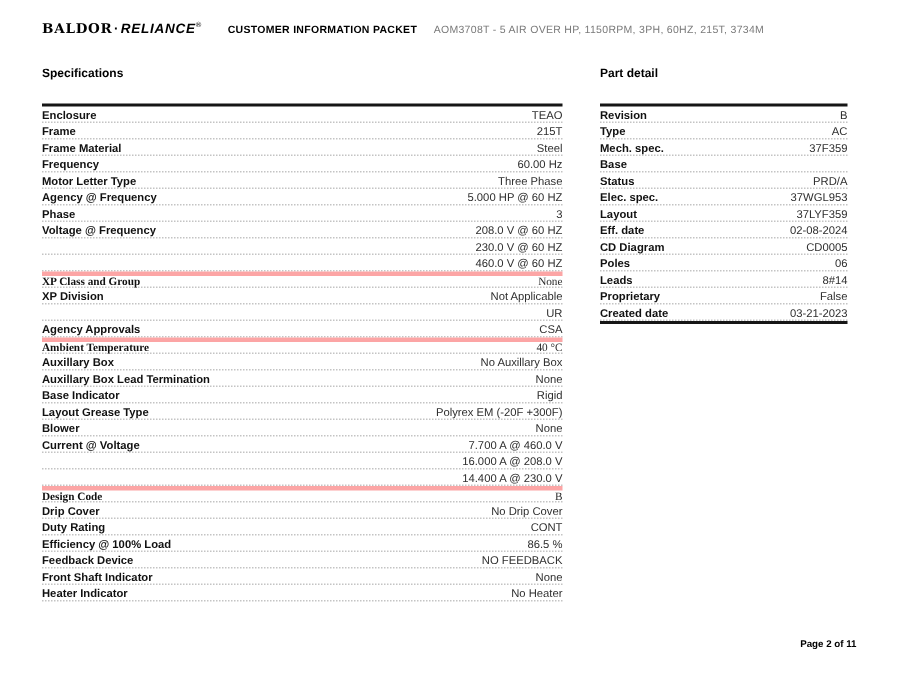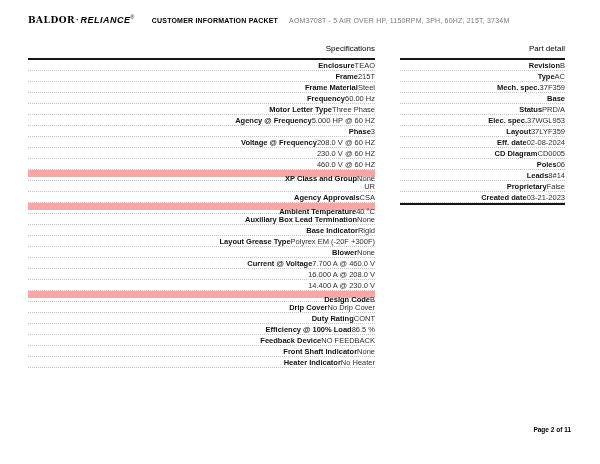--- a/index.html
+++ b/index.html
@@ -13,26 +13,26 @@
   .logo { font-size:9px; letter-spacing:.5px; color:#000; }
   .logo .brand-left { font-family:"DejaVu Serif", serif; font-weight:bold; }
   .logo .sep { font-weight:bold; padding:0 1px; }
   .logo .brand-right { font-style:italic; font-weight:bold; font-family:"Liberation Sans", sans-serif; }
   .logo .tm { font-size:5px; vertical-align:super; }
   .doc-title { font-size:7px; font-weight:bold; margin-left:17px; letter-spacing:.2px; color:#000; }
   .product-desc { font-size:7px; color:#7a7a7a; margin-left:11px; letter-spacing:.2px; }
   
   .spec-col { position:absolute; left:28px; top:44px; width:347px; }
   .part-col { position:absolute; left:400px; top:44px; width:165px; }
-  .col-title { font-size:8px; font-weight:normal; line-height:9px; margin-bottom:5px; color:#000;text-align:right; }
+  .col-title { font-size:8px; font-weight:bold; line-height:9px; margin-bottom:16px; color:#000; }
   .data-table { border-top:2px solid #161616; }
   .data-table.closed { border-bottom:2px solid #161616; }
-  .row { display:flex; justify-content:flex-end; align-items:center; height:11px;
-         border-bottom:1px dotted #c4c4c4; }
-  .row.section { border-top:7px solid #fca5a5; }
+  .row { display:flex; justify-content:space-between; align-items:center; height:11px;
+         border-bottom:1px dotted #c4c4c4;gap:44px; }
+  .row.section { border-top:3px solid #fca5a5;font-family:Liberation Serif, serif; }
   .row .label { font-weight:bold; font-size:7.5px; color:#111; white-space:nowrap; }
   .row .value { font-size:7.5px; color:#2e2e2e; white-space:nowrap; text-align:right; }
   
   .footer { position:absolute; top:426px; right:29px; font-size:6.5px; font-weight:bold; color:#000; }
 </style>
 </head>
 <body>
 
 <div class="page">
 
@@ -83,32 +83,40 @@
         </div>
         <div class="row">
           <span class="label"></span>
           <span class="value">460.0 V @ 60 HZ</span>
         </div>
         <div class="row section">
           <span class="label">XP Class and Group</span>
           <span class="value">None</span>
         </div>
         <div class="row">
+          <span class="label">XP Division</span>
+          <span class="value">Not Applicable</span>
+        </div>
+        <div class="row">
           <span class="label"></span>
           <span class="value">UR</span>
         </div>
         <div class="row">
           <span class="label">Agency Approvals</span>
           <span class="value">CSA</span>
         </div>
         <div class="row section">
           <span class="label">Ambient Temperature</span>
           <span class="value">40 °C</span>
         </div>
         <div class="row">
+          <span class="label">Auxillary Box</span>
+          <span class="value">No Auxillary Box</span>
+        </div>
+        <div class="row">
           <span class="label">Auxillary Box Lead Termination</span>
           <span class="value">None</span>
         </div>
         <div class="row">
           <span class="label">Base Indicator</span>
           <span class="value">Rigid</span>
         </div>
         <div class="row">
           <span class="label">Layout Grease Type</span>
           <span class="value">Polyrex EM (-20F +300F)</span>

